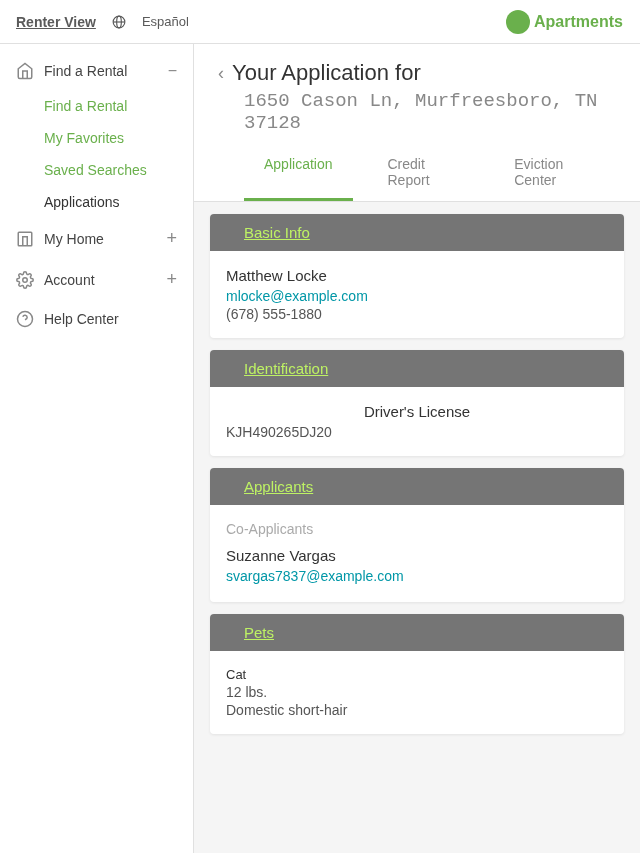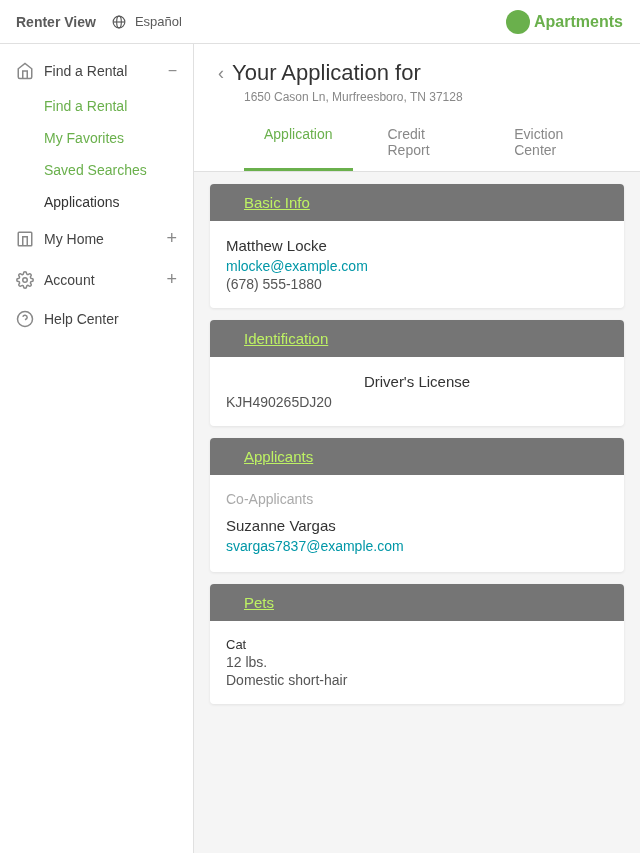--- a/index.html
+++ b/index.html
@@ -10,22 +10,22 @@
       background: #fff;
       border-bottom: 1px solid #e0e0e0;
       height: 44px;
       display: flex;
       align-items: center;
       justify-content: space-between;
       padding: 0 16px;
       flex-shrink: 0;
     }
     .top-nav-left { display: flex; align-items: center; gap: 16px; }
-    .top-nav-brand { color: #5a5a5a; font-size: 14px; font-weight: bold; }
-    .top-nav-lang { display: flex; align-items: center; gap: 9px; color: #5a5a5a; font-size: 13px; }
+    .top-nav-brand { color: #5a5a5a; font-size: 14px; font-weight: bold; text-decoration: underline; }
+    .top-nav-lang { display: flex; align-items: center; gap: 16px; color: #5a5a5a; font-size: 13px; }
     .top-nav-logo { display: flex; align-items: center; }
 
     
     .main-layout {
       display: flex;
       flex: 1;
       overflow: hidden;
     }
 
     
@@ -93,24 +93,25 @@
       color: #888;
       font-size: 18px;
       cursor: pointer;
     }
     .header-title {
       font-size: 22px;
       font-weight: 300;
       color: #333;
     }
     .header-subtitle {
-      font-size: 12px;
+      font-size: 19px;
       color: #888;
       margin-left: 26px;
       margin-bottom: 12px;
+      font-family: Liberation Mono, monospace;
     }
 
     
     .tabs {
       display: flex;
       gap: 15px;
       margin-left: 26px;
     }
     .tab {
       padding: 10px 20px;

